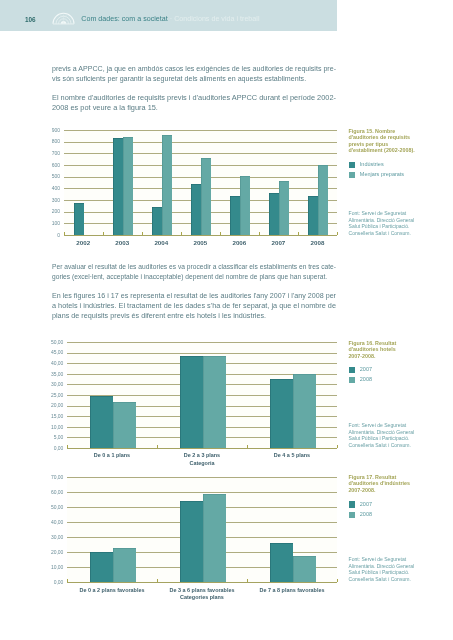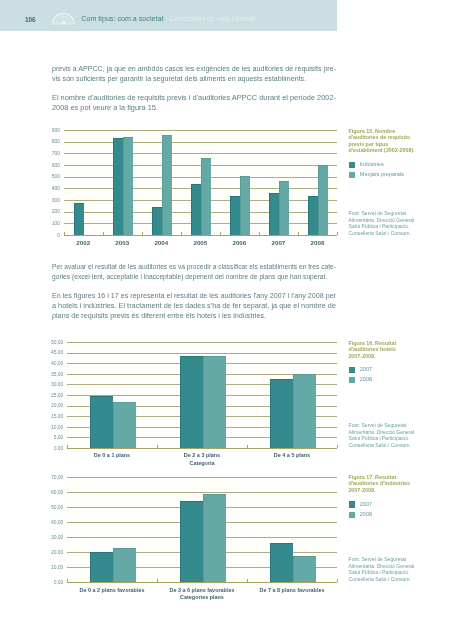--- a/index.html
+++ b/index.html
@@ -54,21 +54,21 @@
         </g>
         <path d="M17.5 29.5 A5.5 5.5 0 0 1 28.5 29.5 Z" fill="#f2f8f8"></path>
         <g stroke="#dfecec" stroke-width="0.9">
           <path d="M23 11 L23 29.5"></path>
           <path d="M15.5 14 L30.5 14"></path>
         </g>
         <rect x="2" y="29" width="42" height="1.8" fill="#eaf3f3"></rect>
       </svg>
     </div>
     <div class="hdr-title">
-      <span>Com tipus: com a societat</span>
+      <span>Com dades: com a societat</span>
       <span class="sep">·</span>
       <span class="sub">Condicions de vida i treball</span>
     </div>
   </div>
 
   <div class="para" id="p0" style="top:64px">
       <div class="pline" style="transform: scaleX(1.0042);"><span style="white-space: nowrap;">previs a APPCC, ja que en ambdós casos les exigències de les auditories de requisits pre-</span></div>
       <div class="pline" style="transform: scaleX(1.0042);"><span style="white-space: nowrap;">vis són suficients per garantir la seguretat dels aliments en aquests establiments.</span></div>
     </div>
   <div class="para" id="p1" style="top:93px">

